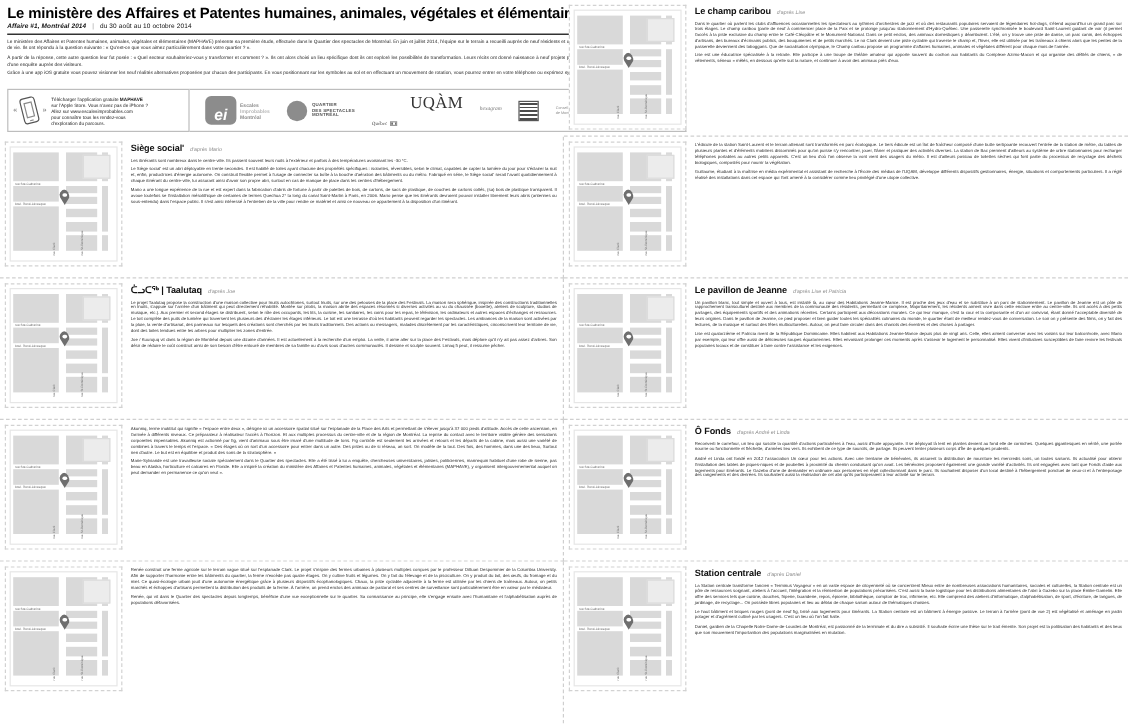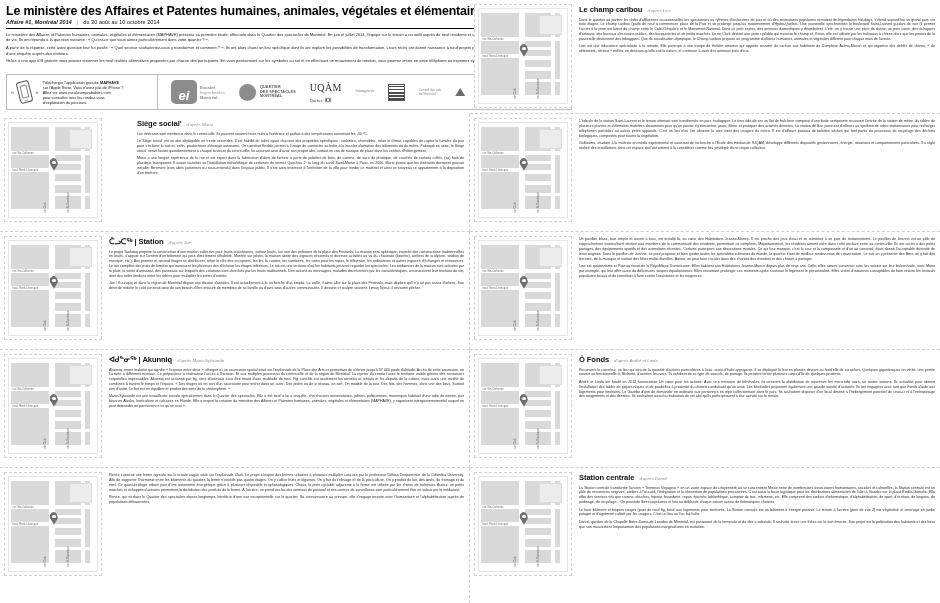--- a/index.html
+++ b/index.html
@@ -123,21 +123,21 @@
     width: 17px; height: 17px; border-radius: 50%;
     background: #8c8c8c;
   }
   .qds-text {
     font-size: 3.7px; line-height: 4.6px; font-weight: bold;
     color: #555; margin-left: 4px; letter-spacing: 0.2px;
   }
   .uqam-stack { text-align: left; }
   .uqam {
     font-family: "Liberation Serif", serif;
-    font-size: 10px; color: #333; letter-spacing: 0.3px;
+    font-size: 14px; color: #333; letter-spacing: 0.3px; margin-left: 32px;
   }
   .qc-row {
     display: flex; align-items: center; gap: 2px;
     margin-top: 5px;
   }
   .qc-text {
     font-family: "Liberation Serif", serif;
     font-size: 4.2px; color: #444;
   }
   .qc-flag {
@@ -356,21 +356,21 @@
           <div class="card-head">
             <span class="card-title">Le champ caribou</span>
             <span class="card-by">d'après Lise</span>
           </div>
           <div class="card-text">
             <p>Dans le quartier où parlent les clubs d'affluences occasionnelles les spectateurs au rythmes d'orchestres de jazz et où des restaurants populaires servaient de légendaires hot-dogs, s'étend aujourd'hui un grand parc sur trois étages. Le champ caribou (parle de neuf à commencer place de la Paix et se prolonge jusqu'au stationnement d'Hydro-Québec. Une passerelle synchronisée le boulevard Saint-Laurent guidant de voir (il permet l'accès à la piste exclusive du champ entre le Café-Cléopâtre et le Monument-National. Dans ce petit enclos, des animaux domestiques y déambulent. L'été, on y trouve une piste de danse, un parc canin, des échoppes d'artisans, des bureaux d'écrivains publics, des bouquineries et de petits marchés. Le roi Clark devient une piste cyclable qui traverse le champ et, l'hiver, elle est utilisée par les traîneaux à chiens alors que les pentes de la passerelle deviennent des toboggans. Que de socialisation olympique, le Champ caribou propose un programme d'affaires humaines, animales et végétales différent pour chaque mois de l'année.</p>
             <p>Lise est une éducatrice spécialisée à la retraite. Elle participe à une troupe de théâtre amateur qui apporte souvent du cochon aux habitants du Complexe Azimo-Macon et qui organise des défilés de chiens, « de vêtements, sérieux » mêlés, en dessous qu'elle suit la nature, et continuer à avoir des animaux près d'eux.</p>
           </div>
         </div>
       </div>
-      <div class="cell" style="left: 0px; top: 0px; height: 118px; gap: 28px;">
+      <div class="cell" style="left: 0px; top: 0px; height: 118px;">
         <div class="thumb">
           <div class="map">
             <div class="blk" style="left: 2%; top: 4%; width: 44%; height: 26%;"></div>
             <div class="blk" style="left: 52%; top: 4%; width: 30%; height: 26%;"></div>
             <div class="blk" style="left: 86%; top: 4%; width: 6%; height: 26%;"></div>
             <div class="blk" style="left: 2%; top: 34%; width: 44%; height: 14%;"></div>
             <div class="blk" style="left: 52%; top: 34%; width: 30%; height: 6%;"></div>
             <div class="blk" style="left: 52%; top: 44%; width: 30%; height: 6%;"></div>
             <div class="blk" style="left: 86%; top: 34%; width: 6%; height: 40%;"></div>
             <div class="blk" style="left: 2%; top: 52%; width: 44%; height: 40%;"></div>
@@ -452,21 +452,21 @@
             <div class="st" style="left:4%;top:31%;">rue Ste-Catherine</div>
             <div class="st" style="left:4%;top:49%;">boul. René-Lévesque</div>
             <div class="st vert" style="left:40%;top:96%;">rue Clark</div>
             <div class="st vert" style="left:66%;top:96%;">rue St-Dominique</div>
             <div class="st" style="left:70%;top:9%;">&nbsp;</div>
             <div class="pin" style="left: 46%; top: 37%;"></div>
           </div>
         </div>
         <div class="body">
           <div class="card-head">
-            <span class="card-title">ᑖᓗᑕᖅ | Station</span>
+            <span class="card-title">ᑖᓗᑕᖅ | Taalutaq</span>
             <span class="card-by">d'après Joe</span>
           </div>
           <div class="card-text">
             <p>Le projet Taalutaq propose la construction d'une maison collective pour Inuits autochtones, surtout Inuits, sur une des pelouses de la place des Festivals. La maison sera sphérique, inspirée des constructions traditionnelles en Inuits, s'appuie sur l'arrière d'un bâtiment qui peut directement réhabilité. Montée sur pilotis, la maison abrite des espaces résonnés si diverses activités au vu du chaussée (boxette), ateliers de sculpture, studios de musique, etc.). Aux premier et second étages se distribuent, selon le rôle des occupants, les lits, la cuisine, les sanitaires, les coins pour les repas, le télévision, les ordinateurs et autres espaces d'échanges et ressources. Le toit complète des puits de lumière qui traversent les plusieurs des d'éclairer les étages inférieurs. Le toit est une terrasse d'où les habitants peuvent regarder les spectacles. Les ambiances de la maison sont activées par la pluie, la vente d'artisanat, des panneaux sur lesquels des créations sont cherchés par les Inuits traditionnels. Des actions ou messagers, malades discrètement par les caractéristiques, circonscrivent leur territoire de vie, dont des toiles tendues entre les arbres pour multiplier les zones d'entrée.</p>
             <p>Joe / Kuurujuq vit dans la région de Montréal depuis une dizaine d'années. Il est actuellement à la recherche d'un emploi. La veille, il aime aller sur la place des Festivals, mais déplore qu'il n'y ait pas assez d'arbres. Son désir de réduire le coût construit ainsi de son besoin d'être entouré de membres de sa famille ou d'avis sous d'autres communautés. Il dessine et sculpte souvent. Limaq fi peut, il ressume pêcher.</p>
           </div>
         </div>
       </div>
       <div class="cell col2" style="left: 470px; top: 118px; height: 118px;">
         <div class="thumb">
@@ -487,20 +487,24 @@
             <div class="locbox" style="left: 68%; top: 6%; width: 26%; height: 22%;"></div>
             <div class="st" style="left:4%;top:31%;">rue Ste-Catherine</div>
             <div class="st" style="left:4%;top:49%;">boul. René-Lévesque</div>
             <div class="st vert" style="left:40%;top:96%;">rue Clark</div>
             <div class="st vert" style="left:66%;top:96%;">rue St-Dominique</div>
             <div class="st" style="left:70%;top:9%;">&nbsp;</div>
             <div class="pin" style="left: 46%; top: 37%;"></div>
           </div>
         </div>
         <div class="body">
+          <div class="card-head">
+            <span class="card-title">Le pavillon de Jeanne</span>
+            <span class="card-by">d'après Lise et Patricia</span>
+          </div>
           <div class="card-text">
             <p>Un pavillon blanc, tout simple et ouvert à tous, est installé là, au cœur des Habitations Jeanne-Mance. Il est proche des jeux d'eau et se substitue à un parc de stationnement. Le pavillon de Jeanne est un pôle de rapprochement transculturel destiné aux membres de la communauté des résidents, permettant ce complexe, Majoritairement, les résidents aiment vivre dans cette enclave entre au centre-ville. Ils ont accès à des petits partages, des équipements sportifs et des animations récentes. Certains participent aux décorations murales. Ce qui leur manque, c'est la cour et la composante et d'un air convivial, étant donné l'acceptable diversité de leurs origines. Dans le pavillon de Jeanne, ce pied proposer et bien guider toutes les spécialités culinaires du monde, le quartier étant de meilleur rendez-vous de conversation. Le soir on y présente des films, on y fait des lectures, de la musique et surtout des fêtes multiculturelles. Autour, on peut faire circuler dans des chariots des éventres et des choses à partager.</p>
             <p>Lise est quatorzième et Patricia rivent de la République Dominicaine. Elles habitent aux Habitations Jeanne-Mance depuis plus de vingt ans. Celle, elles aiment converser avec les voisins sur leur balcon/voile, avec Mario par exemple, qui leur offre aussi de délicieuses soupes équatoriennes. Elles envoisiant prolonger ces moments après s'asseoir le logement le personnalisé. Elles vivent d'initiatives susceptibles de faire revivre les festivals populaires locaux et de constituer à faire contre l'assistance et les exigences.</p>
           </div>
         </div>
       </div>
       <div class="cell" style="left: 0px; top: 236px; height: 118px;">
         <div class="thumb">
           <div class="map">
             <div class="blk" style="left: 2%; top: 4%; width: 44%; height: 26%;"></div>
@@ -519,24 +523,20 @@
             <div class="locbox" style="left: 68%; top: 6%; width: 26%; height: 22%;"></div>
             <div class="st" style="left:4%;top:31%;">rue Ste-Catherine</div>
             <div class="st" style="left:4%;top:49%;">boul. René-Lévesque</div>
             <div class="st vert" style="left:40%;top:96%;">rue Clark</div>
             <div class="st vert" style="left:66%;top:96%;">rue St-Dominique</div>
             <div class="st" style="left:70%;top:9%;">&nbsp;</div>
             <div class="pin" style="left: 46%; top: 37%;"></div>
           </div>
         </div>
         <div class="body">
-          <div class="card-head">
-            <span class="card-title">ᐊᑯᓐᓂᖅ | Akunniq</span>
-            <span class="card-by">d'après Marie-Sylviande</span>
-          </div>
           <div class="card-text">
             <p>Akunniq, terme inuktitut qui signifie « l'espace entre deux », désigne ici un accessoire spatial situé sur l'esplanade de la Place des Arts et permettant de s'élever jusqu'à 37 000 pieds d'altitude. Accès de cette ascension, en l'arrivée à différents niveaux. Ce préparateur à réalisateur l'accès à l'horizon. Et aux multiples processus du centre-ville et de la région de Montréal. La reprise du contact avec le territoire visible génère des sensations corporelles impensables. Akunniq est actionné par fig, vient d'animaux sous être imaré d'une multitude de tons. Fig contrôle est seulement les arrivées et retours et les départs de la cabine, mais aussi une variété de combines à travers le temps et l'espace. « Des étages où on sort d'un accessoire pour entrer dans un autre. Des pistes ou de si réseau, an sort. On modèle de la tout. Des fois, des hommes, dans une des lieux, Surtout rien d'autre. Le but est en équilibre et produit des sons de la stratosphère. »</p>
             <p>Marie-Sylviande est une travailleuse sociale spécialement dans le Quartier des spectacles. Elle a été tissé à lui a enquête, chercheuses universitaires, jalisies, politiciennes, mannequin habituel d'une robe de sienne, pas beau en Alaska, horticulture et calcaires en Floride. Elle a inspiré la création du ministère des Affaires et Patentes humaines, animales, végétales et élémentaires (MAPHAVE), y organisent intergouvernemental auquel on peut demander en permanence ce qu'on veut ».</p>
           </div>
         </div>
       </div>
       <div class="cell col2" style="left: 470px; top: 236px; height: 118px;">
         <div class="thumb">
           <div class="map">
             <div class="blk" style="left: 2%; top: 4%; width: 44%; height: 26%;"></div>

